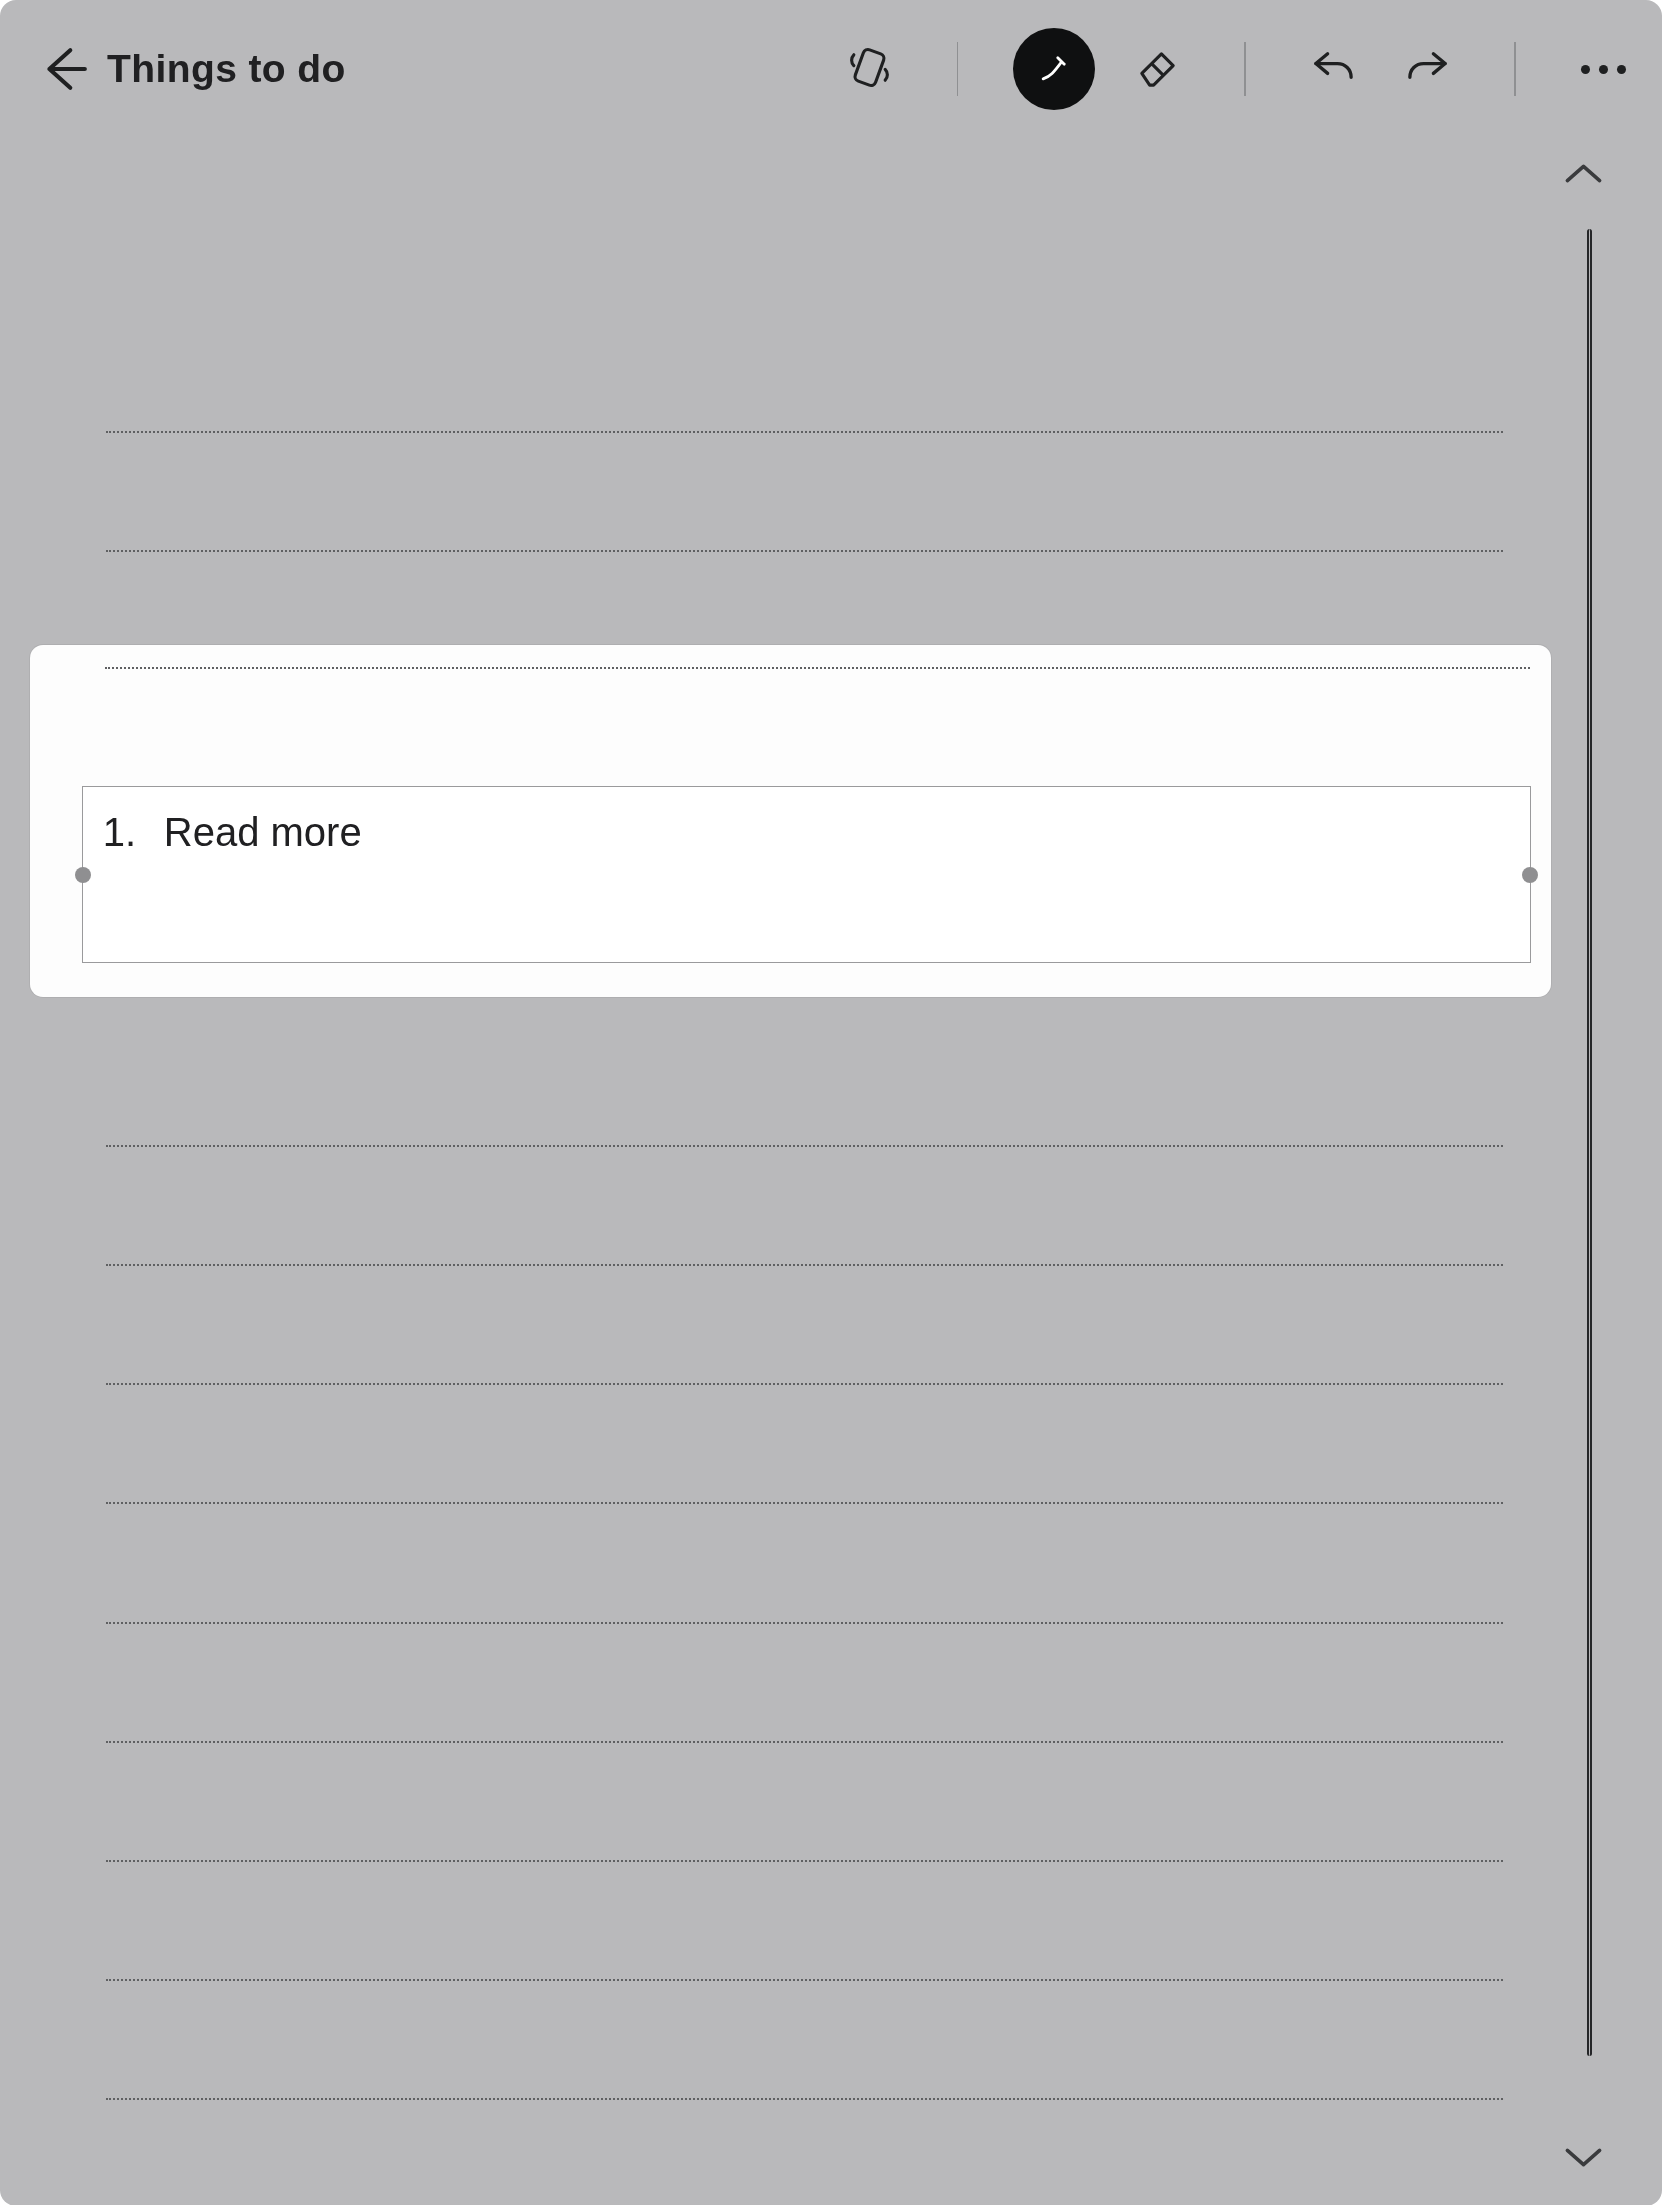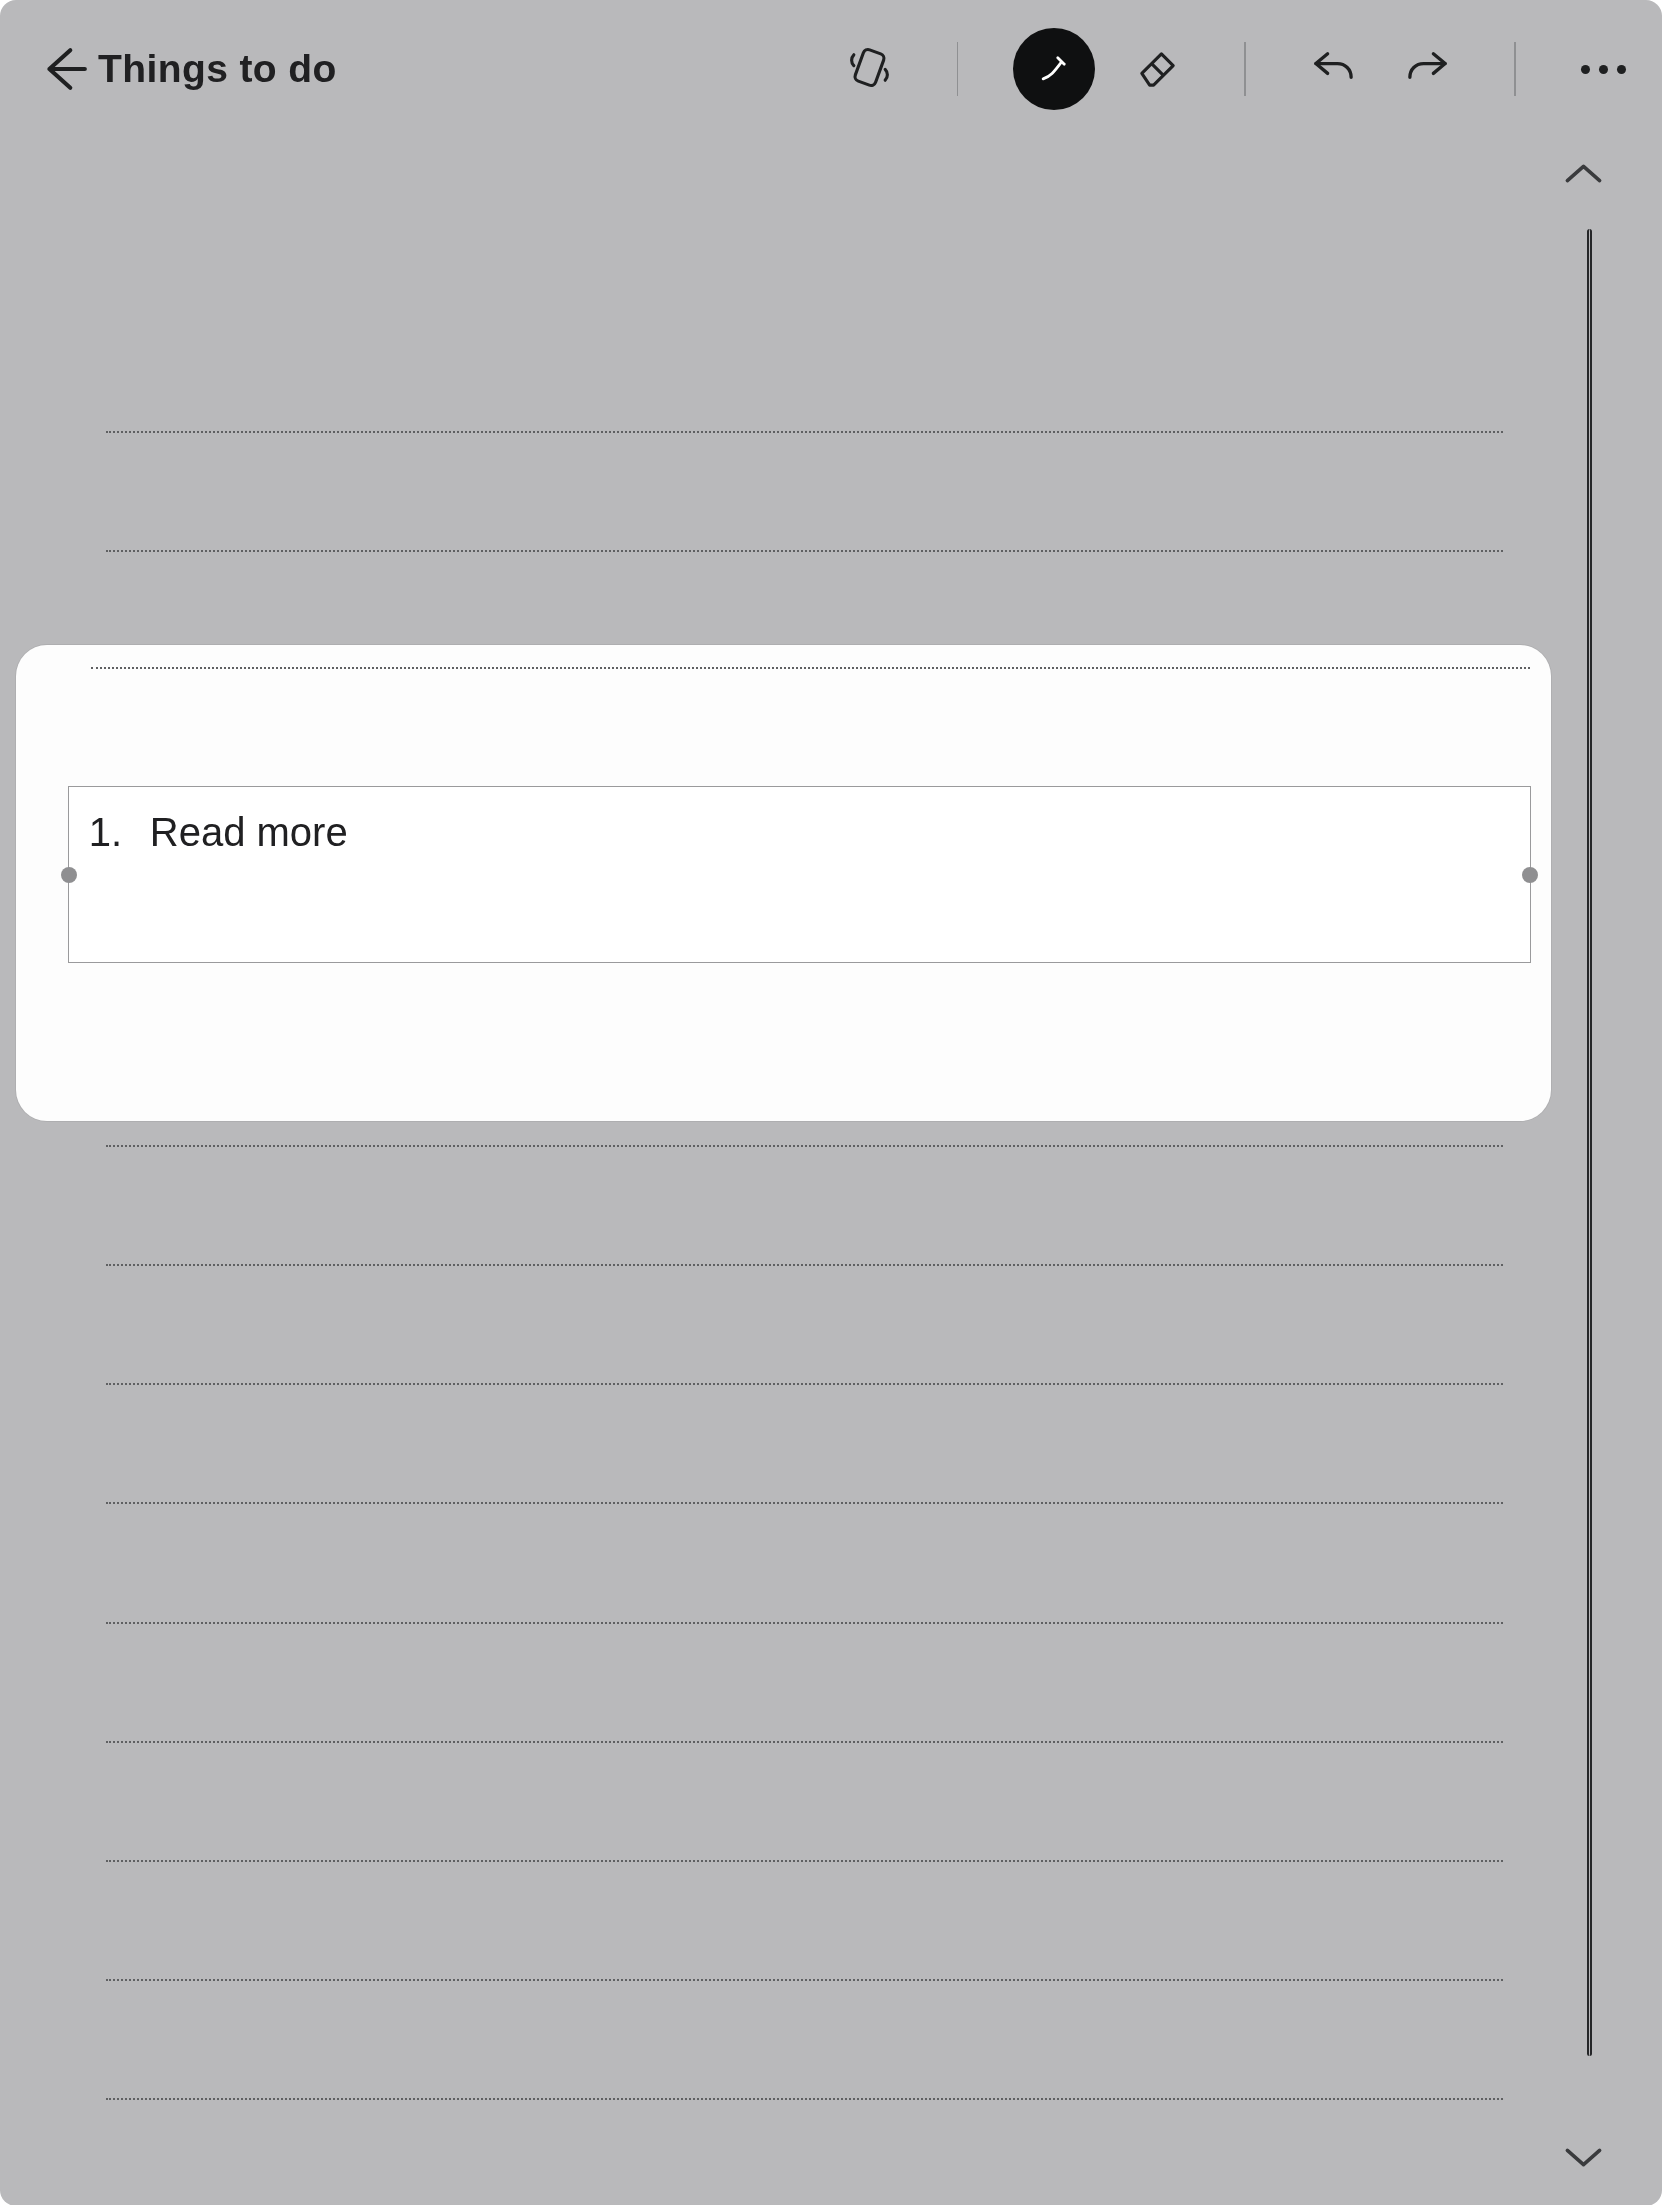--- a/index.html
+++ b/index.html
@@ -30,21 +30,21 @@
 
   
   .toolbar{
     position:absolute;left:0;top:19.7px;
     width:100%;height:99px;
     display:flex;align-items:center;
   }
   .back-area{display:flex;align-items:center;margin-left:39px}
   .back-icon{width:50px;height:50px}
   .back-icon svg{width:50px;height:50px}
-  .title{font-size:39px;font-weight:700;margin-left:9px;letter-spacing:0.4px}
+  .title{font-size:39px;font-weight:700;margin-left:18px;letter-spacing:0.4px}
   .spacer{flex:1}
   .tool{width:64px;height:64px;display:flex;align-items:center;justify-content:center;position:relative}
   .tool svg{width:47px;height:47px}
   .pen-circle{width:82px;height:82px;border-radius:50%;background:#0f1011;display:flex;align-items:center;justify-content:center}
   .pen-circle svg{width:39px;height:39px}
   .divider{width:1.8px;height:54px;background:#8f9092;margin:0 25px}
   .tools-cluster{display:flex;align-items:center;gap:30px;margin-right:27px}
   .dots{display:flex;gap:9px}
   .dots span{width:9px;height:9px;border-radius:50%;background:var(--icon)}
 
@@ -63,22 +63,22 @@
   .chev-up{top:159px}
   .chev-down{bottom:34px}
   .scrollbar{
     position:absolute;right:70px;top:229px;height:1827px;width:5.4px;
     border-left:2.7px solid var(--scroll-line);border-right:2.7px solid var(--scroll-line);
     border-radius:5.4px;
   }
 
   
   .card{
-    position:absolute;left:16px;right:111px;top:645px;height:476px;
-    background:#fdfdfd;border-radius:31px;
+    position:absolute;left:30px;right:111px;top:645px;height:352px;
+    background:#fdfdfd;border-radius:13px;
     box-shadow:0 0 0 0.9px rgba(0,0,0,.06);
   }
   .card-rule-peek{position:absolute;top:21.5px;left:75px;right:21.5px;height:0;border-top:2.2px dotted var(--rule)}
   .sel-box{
     position:absolute;left:52px;right:19.7px;top:141px;height:177px;
     border:1.8px solid var(--sel-border);background:#fff;
   }
   .sel-handle{position:absolute;width:16px;height:16px;border-radius:50%;background:var(--handle)}
   .sel-handle.left{left:-8px;top:calc(50% - 8px)}
   .sel-handle.right{right:-8px;top:calc(50% - 8px)}

